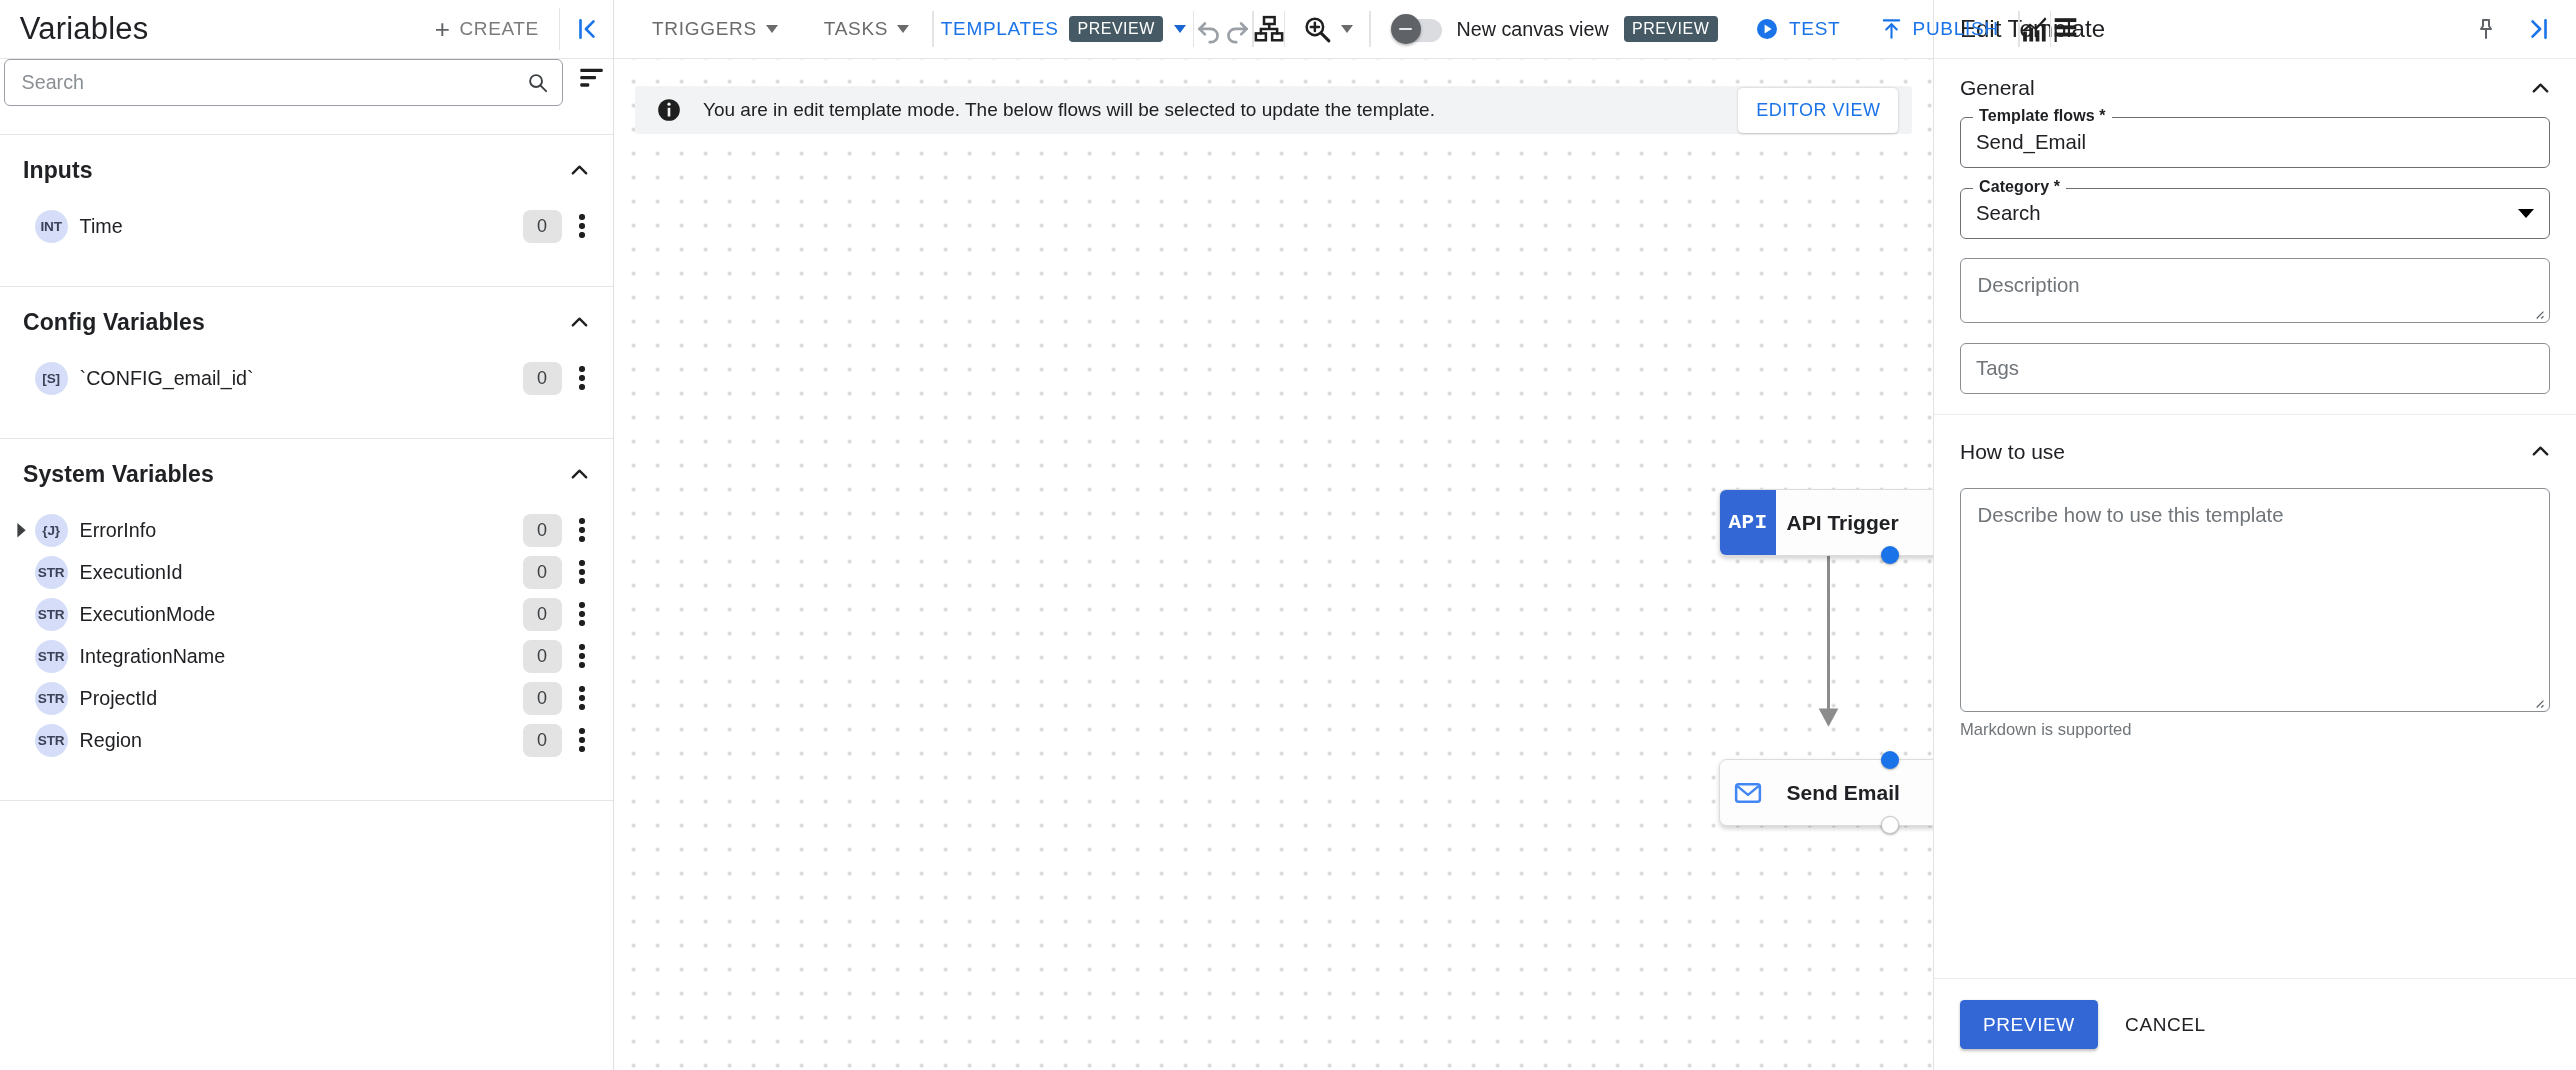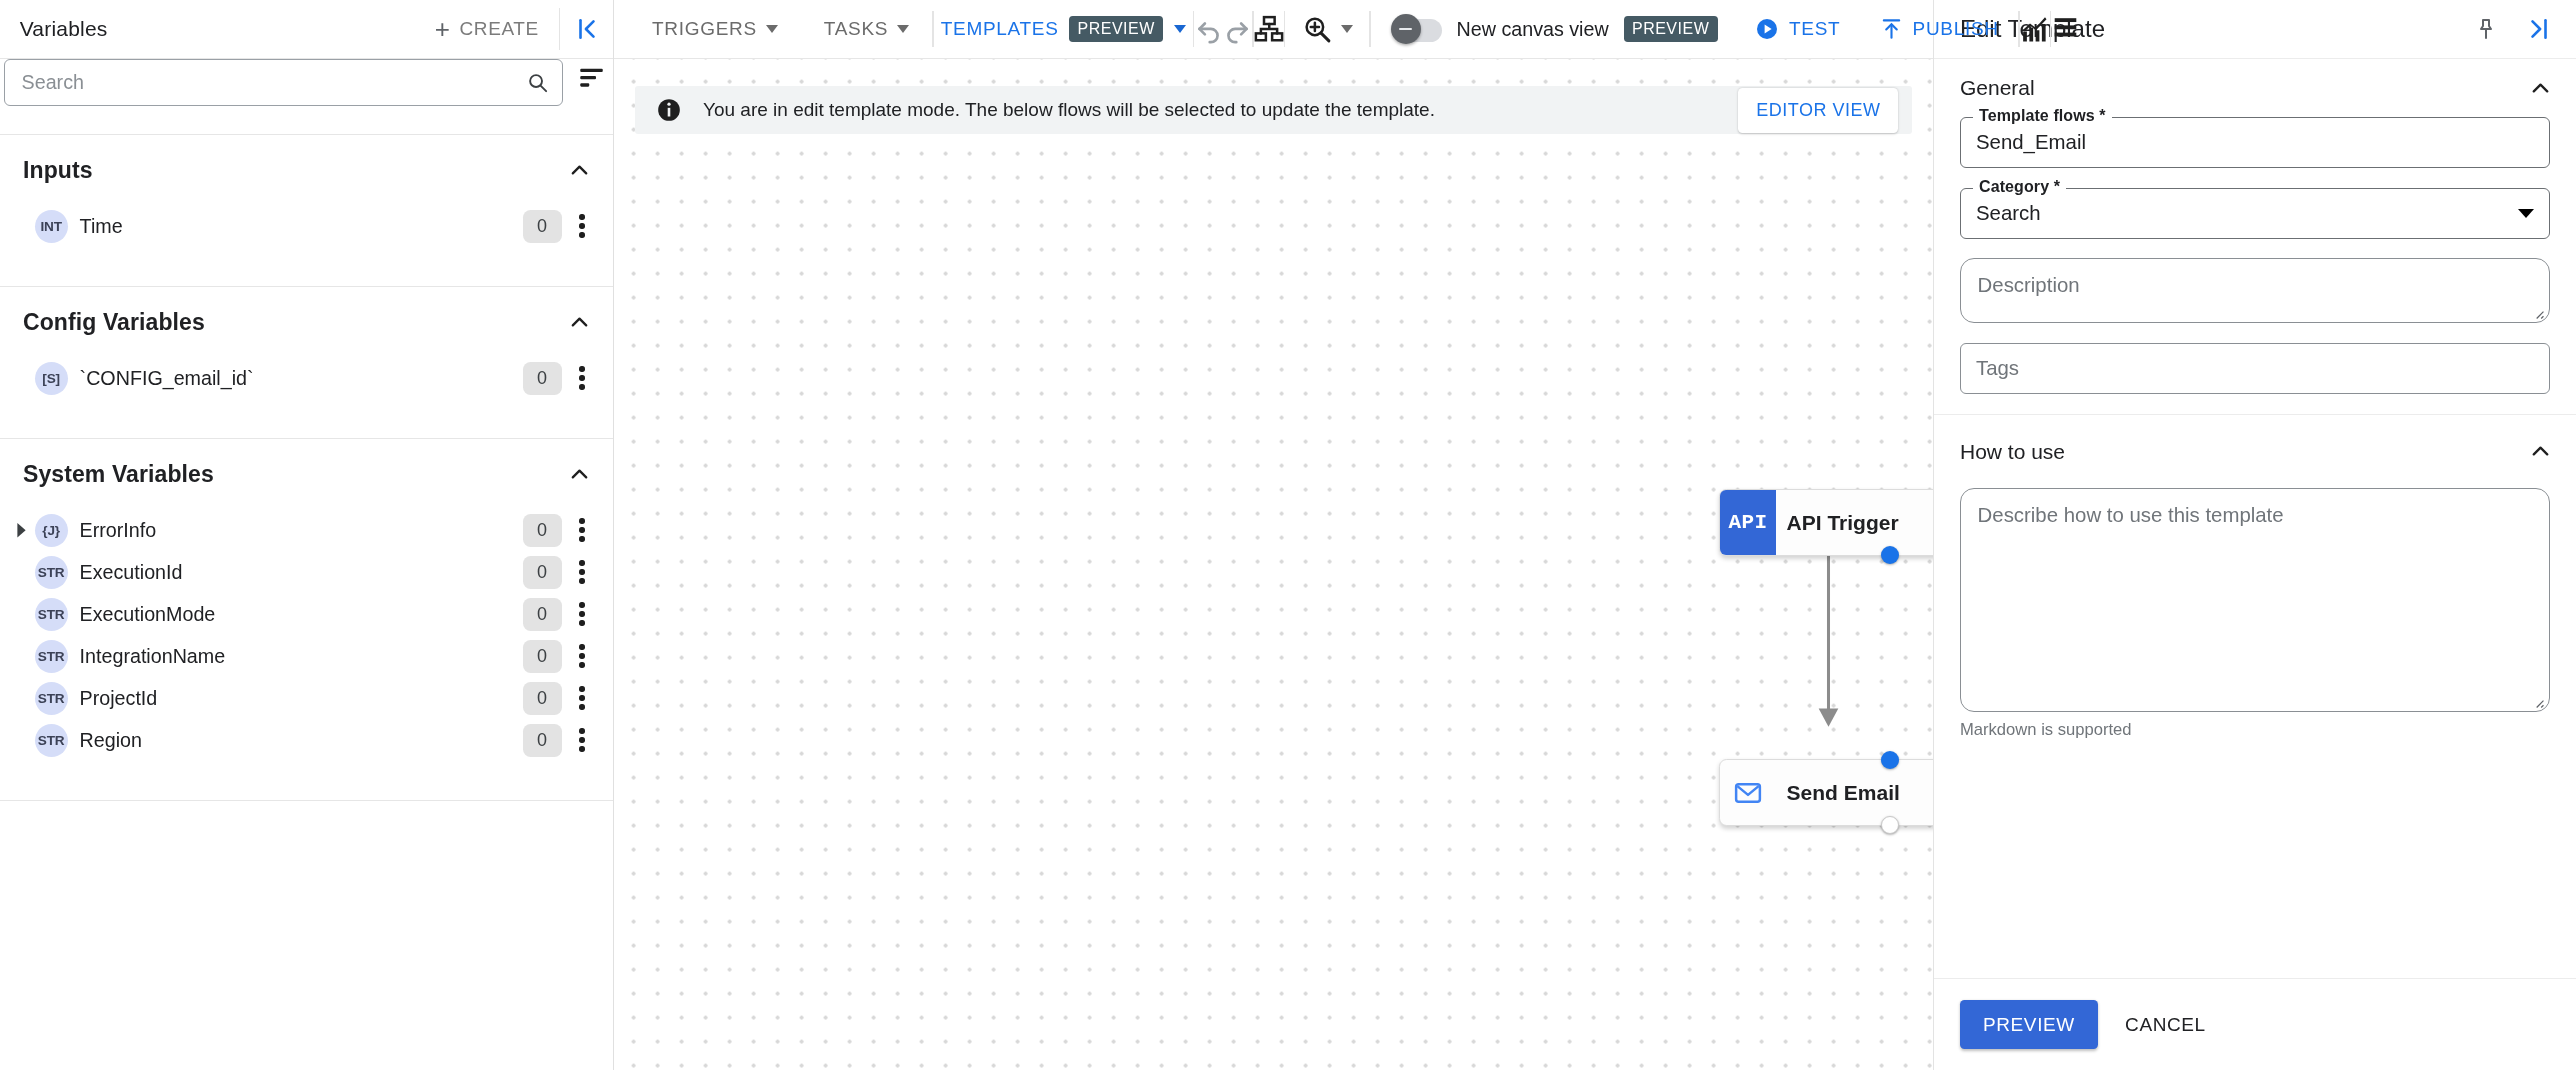--- a/index.html
+++ b/index.html
@@ -19,21 +19,21 @@
     border-right: 1.5px solid #e0e0e0;
     display: flex; flex-direction: column;
     flex: 0 0 614px;
   }
   .sb-header {
     height: 59px;
     display: flex; align-items: center;
     padding: 0 0 0 19.7px;
     border-bottom: 1.5px solid #e6e6e6;
   }
-  .sb-title { font-size: 21px; color: #202124; font-weight: 400; letter-spacing: 0.2px; }
+  .sb-title { font-size: 31px; color: #202124; font-weight: 400; letter-spacing: 0.2px; }
   .sb-header-actions { margin-left: auto; display: flex; align-items: center; height: 100%; }
   .create-btn {
     display: flex; align-items: center; gap: 9px;
     color: #7b7b7b; font-size: 19px; letter-spacing: 0.6px;
     padding: 0 19.7px 0 0; cursor: pointer; background: none; border: none;
     font-family: inherit;
   }
   .plus-ic { font-size: 26px; line-height: 1; color: #5f6368; font-weight: 300; }
   .sb-divider-v { width: 1.5px; height: 42px; background: #e4e4e4; }
   .collapse-btn {
@@ -213,21 +213,21 @@
     position: absolute; top: -10.6px; left: 12px; background: #fff;
     padding: 0 6px; font-size: 16px; color: #202124; font-weight: 700; letter-spacing: 0.1px;
   }
   .field-value { font-size: 20.4px; color: #202124; }
   .placeholder-txt { font-size: 20.4px; color: #70757a; }
   .sel-caret {
     margin-left: auto; width: 0; height: 0;
     border-left: 8.3px solid transparent; border-right: 8.3px solid transparent;
     border-top: 9.8px solid #000;
   }
-  .ta-box { border: 1.5px solid #8a8f94; border-radius: 14px; background: #fff; position: relative; padding: 15px 16.6px; }
+  .ta-box { border: 1.5px solid #8a8f94; border-radius: 6px; background: #fff; position: relative; padding: 15px 16.6px; }
   .ta-box .grip { position: absolute; right: 4.5px; bottom: 3px; width: 13.6px; height: 13.6px; }
   .rp-section-divider { height: 1.5px; background: #ececec; margin: 12px 0 0 0; }
   .hint { font-size: 16.6px; color: #70757a; margin: 7.6px 26px 0 26px; }
 
   .rp-footer {
     border-top: 1.5px solid #ececec; height: 92px;
     display: flex; align-items: center; padding: 0 26px; gap: 19.7px;
   }
   .btn-primary {
     background: #3367d6; color: #fff; border: none; border-radius: 4.5px;

